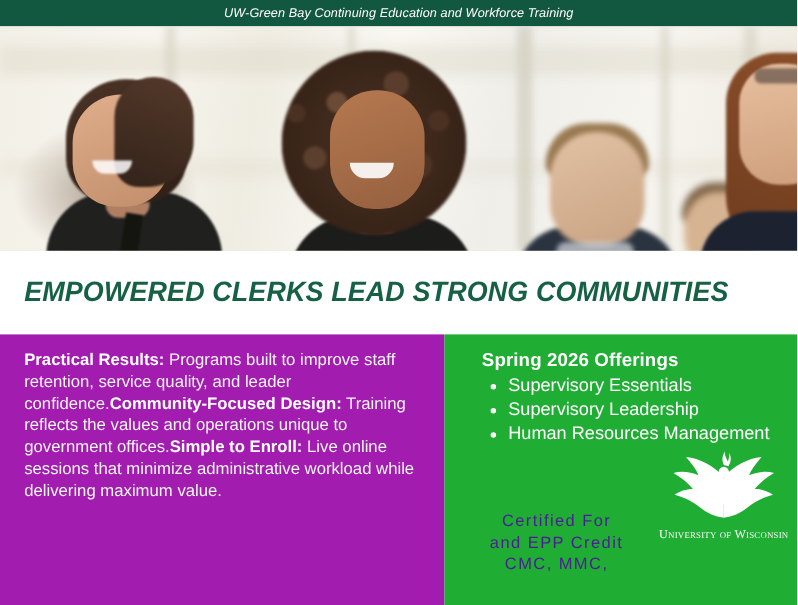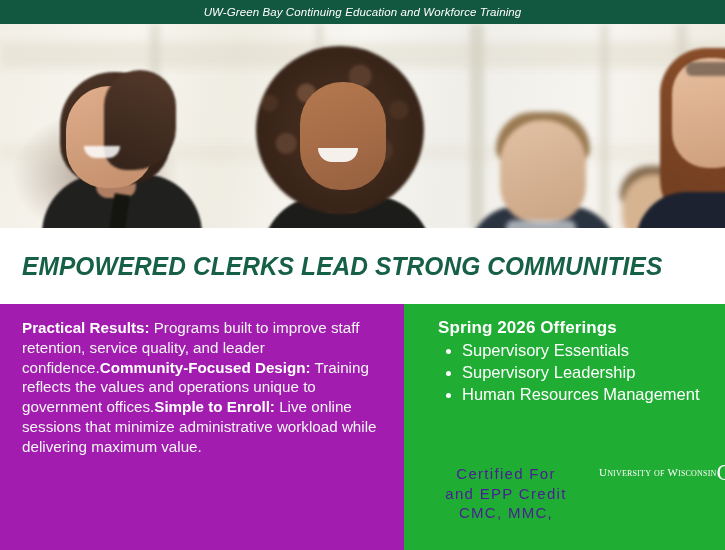--- a/index.html
+++ b/index.html
@@ -127,21 +127,21 @@
   }
 
   .cert-block{
     position:absolute;left:8px;top:160px;width:188px;
     text-align:center;color:#4c1d95;
     font-size:15px;font-weight:normal;line-height:1.30;letter-spacing:1.3px;
   }
 
   .logo{
     position:absolute;right:8px;top:98px;width:118px;height:142px;
-    display:flex;flex-direction:row;align-items:center;justify-content:flex-start;
+    display:flex;flex-direction:column;align-items:center;justify-content:flex-start;
   }
   .logo-mark{width:104px;height:80px;display:block;}
   .logo-line1{
     color:#ffffff;font-family:"Liberation Serif", serif;
     font-size:11px;letter-spacing:.2px;white-space:nowrap;
     font-variant:small-caps;margin-top:-2px;
   }
   .logo-line2{
     color:#ffffff;font-family:"Liberation Serif", serif;
     font-size:22.5px;letter-spacing:.3px;white-space:nowrap;line-height:1.02;
@@ -255,17 +255,16 @@
             <path d="M108 66 C120 62 130 56 136 46 C128 62 120 74 110 80 Z"></path>
 
             <circle cx="100" cy="50" r="9"></circle>
 
             <path d="M100 38 C96 30 97 22 102 14 C101 22 105 26 107 32 C109 27 110 22 109 17 C114 24 113 33 108 40 Z"></path>
 
             <path d="M80 112 C88 122 112 122 120 112 C114 124 86 124 80 112 Z"></path>
           </g>
         </svg>
         <div class="logo-line1">University of Wisconsin</div>
-        <div class="logo-line2">Green Bay</div>
       </div>
     </div>
   </div>
 </div>
 
 </body></html>

